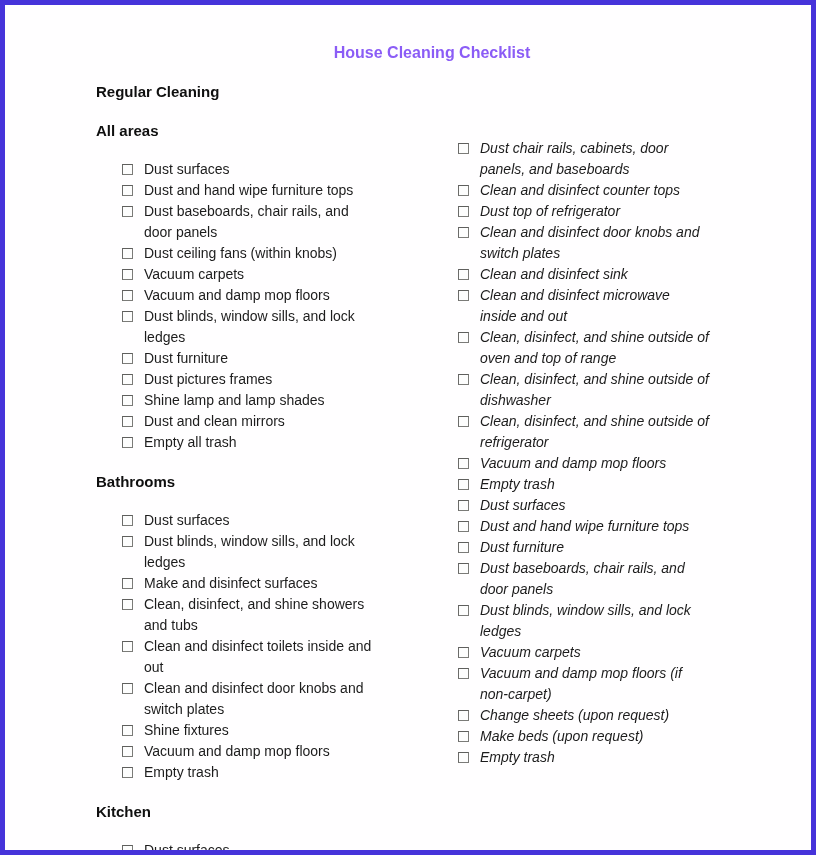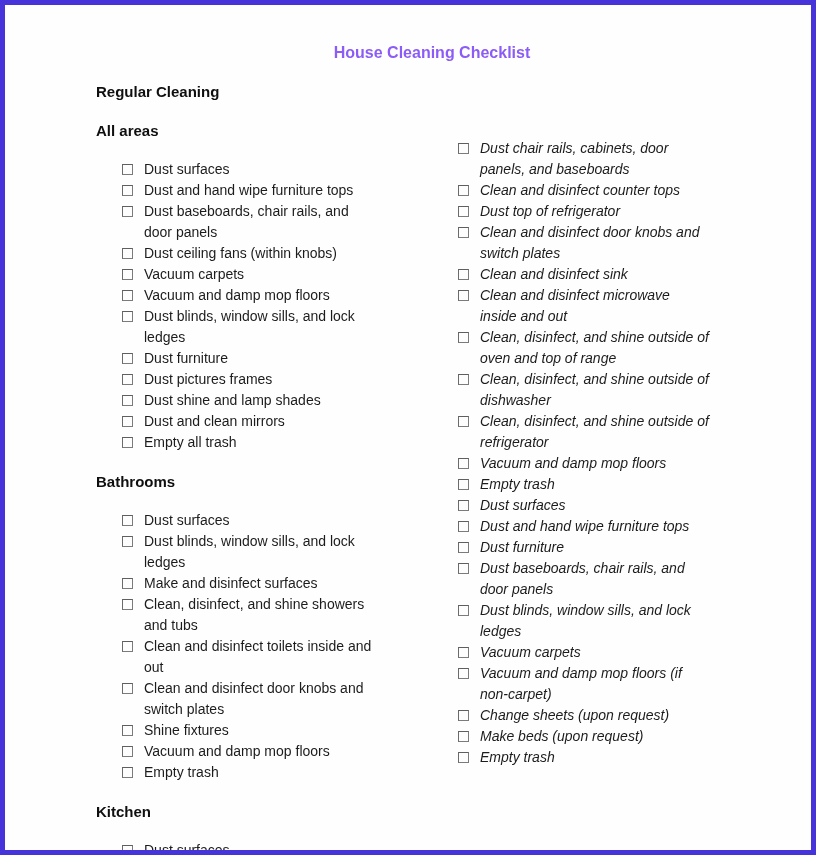--- a/index.html
+++ b/index.html
@@ -88,21 +88,21 @@
           <div class="item"><span class="cb"></span><span class="lbl">Dust and hand wipe furniture tops</span></div>
           <div class="item"><span class="cb"></span><span class="lbl">Dust baseboards, chair rails, and
 door panels</span></div>
           <div class="item"><span class="cb"></span><span class="lbl">Dust ceiling fans (within knobs)</span></div>
           <div class="item"><span class="cb"></span><span class="lbl">Vacuum carpets</span></div>
           <div class="item"><span class="cb"></span><span class="lbl">Vacuum and damp mop floors</span></div>
           <div class="item"><span class="cb"></span><span class="lbl">Dust blinds, window sills, and lock
 ledges</span></div>
           <div class="item"><span class="cb"></span><span class="lbl">Dust furniture</span></div>
           <div class="item"><span class="cb"></span><span class="lbl">Dust pictures frames</span></div>
-          <div class="item"><span class="cb"></span><span class="lbl">Dust shine and lamp shades</span></div>
+          <div class="item"><span class="cb"></span><span class="lbl">Shine lamp and lamp shades</span></div>
           <div class="item"><span class="cb"></span><span class="lbl">Dust and clean mirrors</span></div>
           <div class="item"><span class="cb"></span><span class="lbl">Empty all trash</span></div>
         </div>
         <div class="heading">Bathrooms</div>
         <div class="checklist">
           <div class="item"><span class="cb"></span><span class="lbl">Dust surfaces</span></div>
           <div class="item"><span class="cb"></span><span class="lbl">Dust blinds, window sills, and lock
 ledges</span></div>
           <div class="item"><span class="cb"></span><span class="lbl">Make and disinfect surfaces</span></div>
           <div class="item"><span class="cb"></span><span class="lbl">Clean, disinfect, and shine showers

